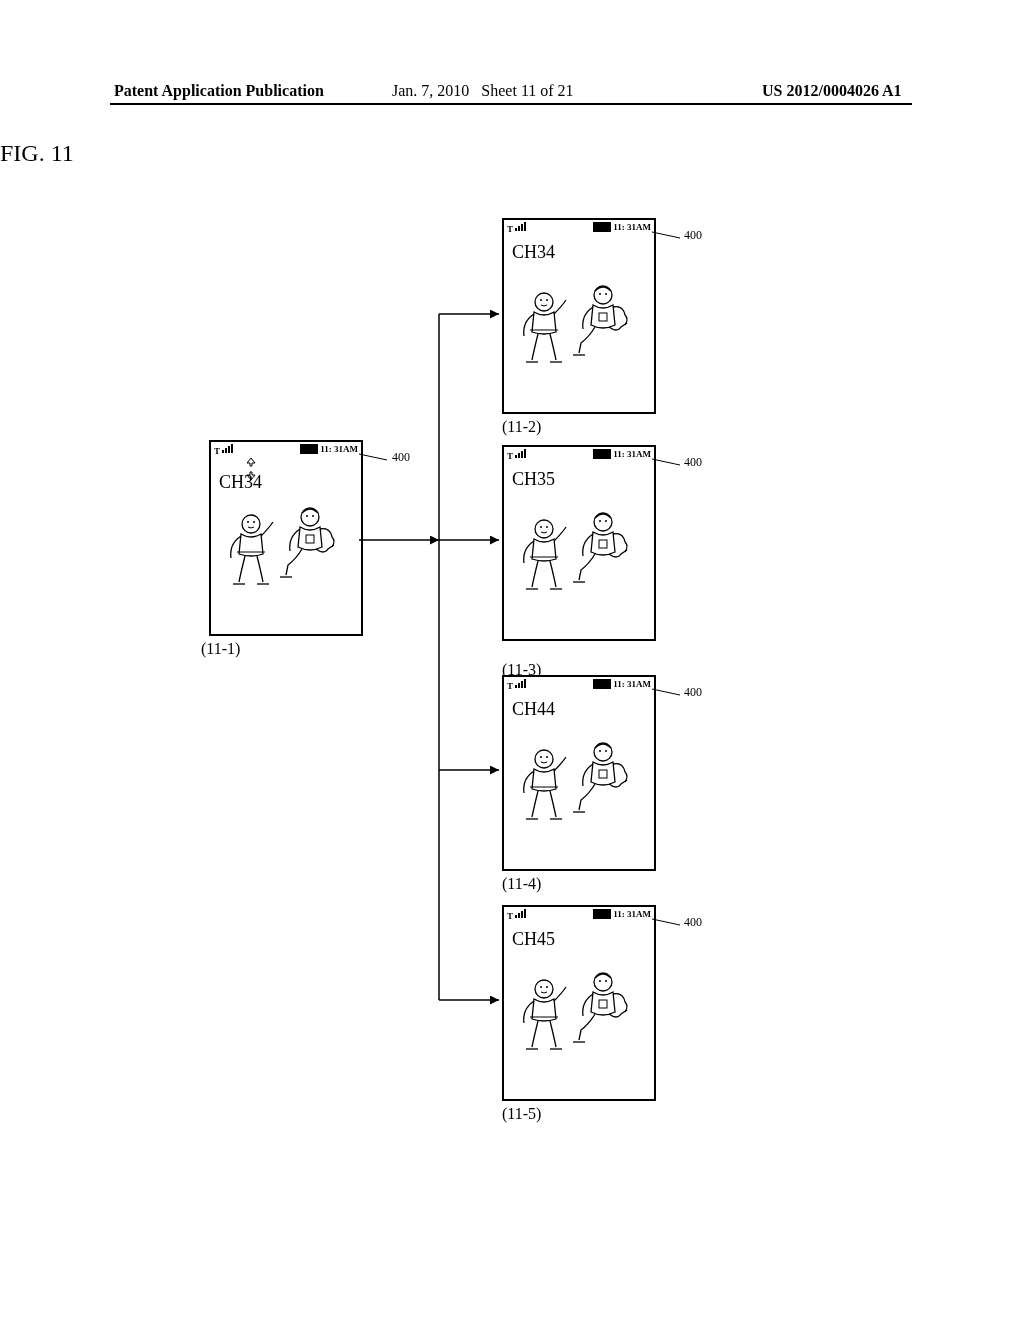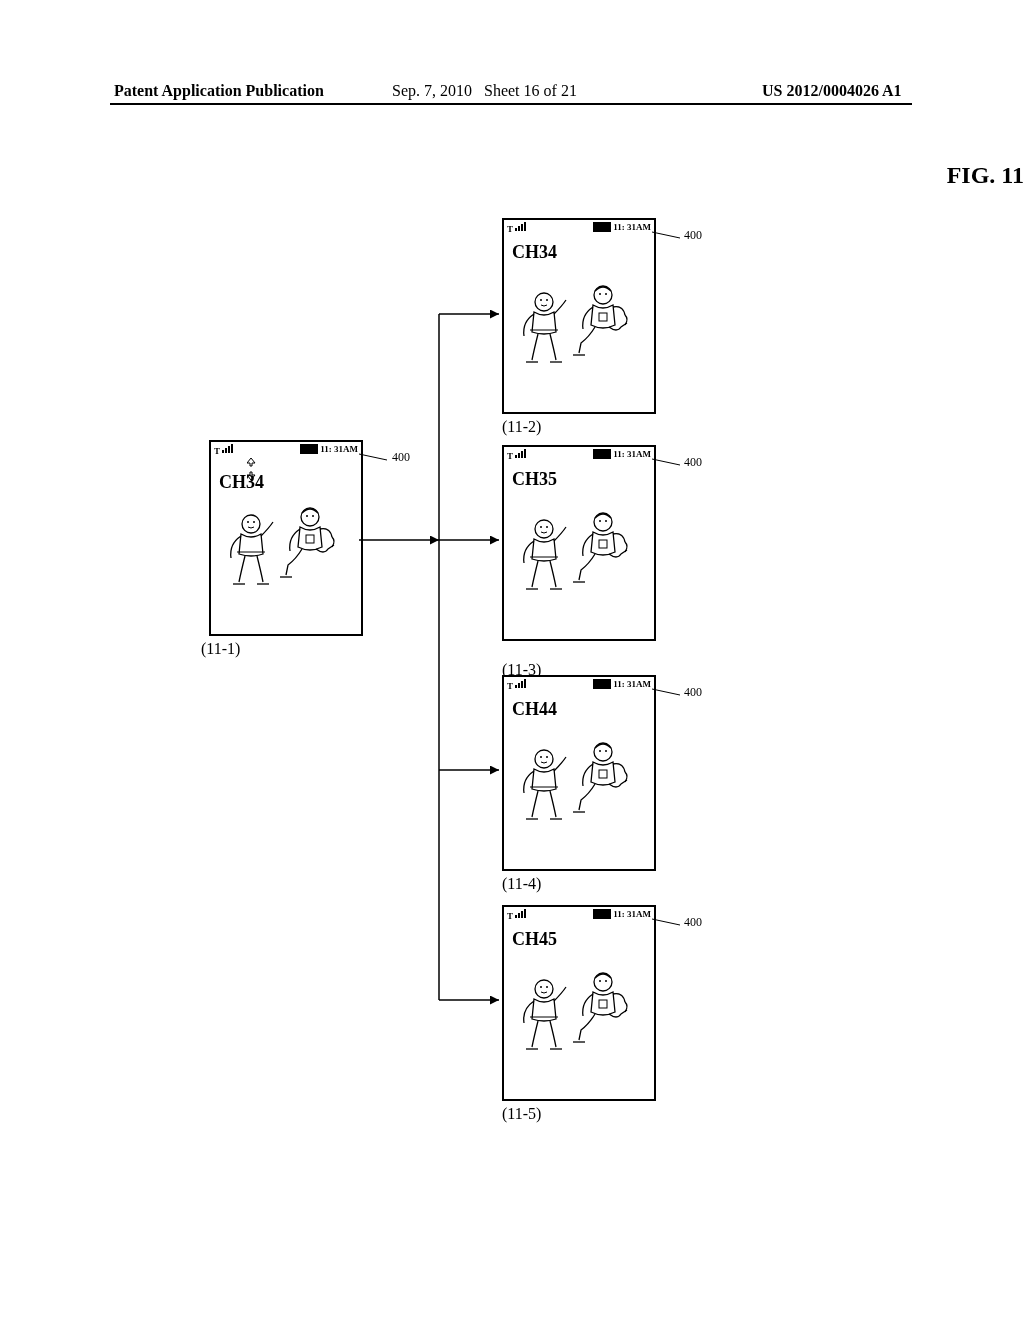--- a/index.html
+++ b/index.html
@@ -38,24 +38,23 @@
     top: 103px;
     left: 110px;
     width: 802px;
     border-top: 2px solid black;
   }
   .fig-title {
     position: absolute;
     top: 140px;
     left: 0;
     width: 100%;
-    text-align: right;
+    text-align: left;
     font-size: 24px;
-    font-weight: bold;
-    margin-top: 22px;
+    font-weight: normal;
   }
   .phone {
     position: absolute;
     border: 2px solid black;
     width: 150px;
     height: 192px;
     background: white;
   }
   .phone-caption {
     position: absolute;
@@ -75,35 +74,35 @@
   .sb-left { position: absolute; left: 0; top: 0; }
   .sb-right { position: absolute; right: 0; top: 0; display:flex; align-items:flex-end; gap:2px;}
   .sb-batt {
     display:inline-block; width:16px; height:8px; background:black; border:1px solid black;
   }
   .ch-label {
     position: absolute;
     top: 22px;
     left: 8px;
     font-size: 18px;
-    font-weight: 700;
+    font-weight: 400;
   }
   
   .figure { position:absolute; }
   .figure svg { overflow:visible; }
   .lead-label { position:absolute; font-size:12px; }
 </style>
 </head>
 <body>
 
 <div class="header">
   <span class="header-left">Patent Application Publication</span>
   <span class="header-center">
-    <span>Sep. 7, 2010</span>&nbsp;&nbsp;
-    <span>Sheet 16 of 21</span>
+    <span>Jan. 7, 2010</span>&nbsp;&nbsp;
+    <span>Sheet 11 of 21</span>
   </span>
   <span class="header-right">US 2012/0004026 A1</span>
 </div>
 <div class="hr-line"></div>
 
 <div class="fig-title">FIG. 11</div>
 
 <svg width="0" height="0" style="position:absolute">
   <defs>
     <g id="person-a">

